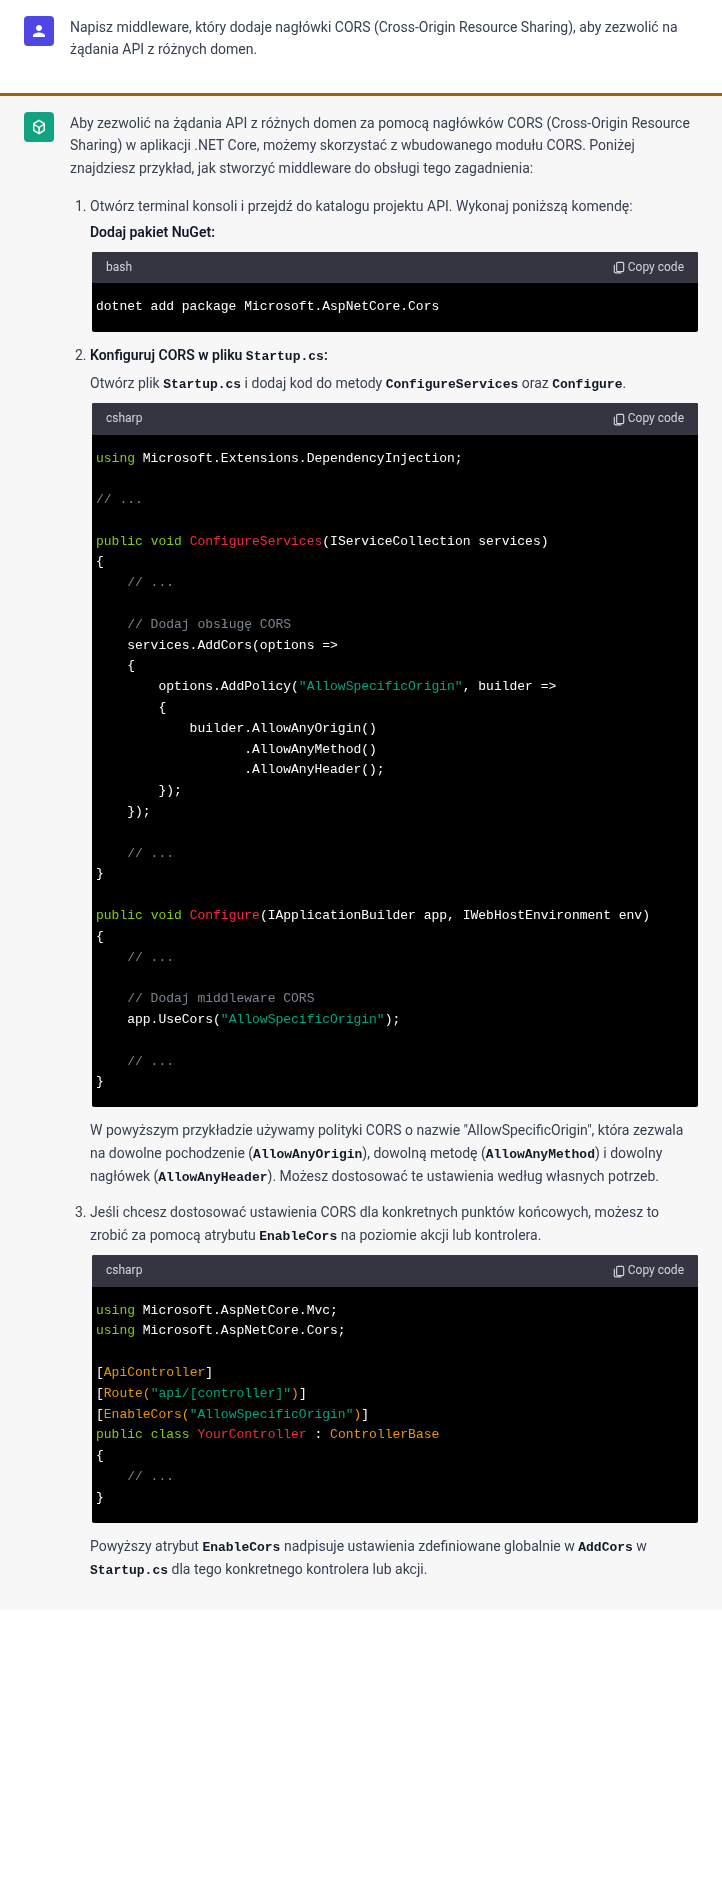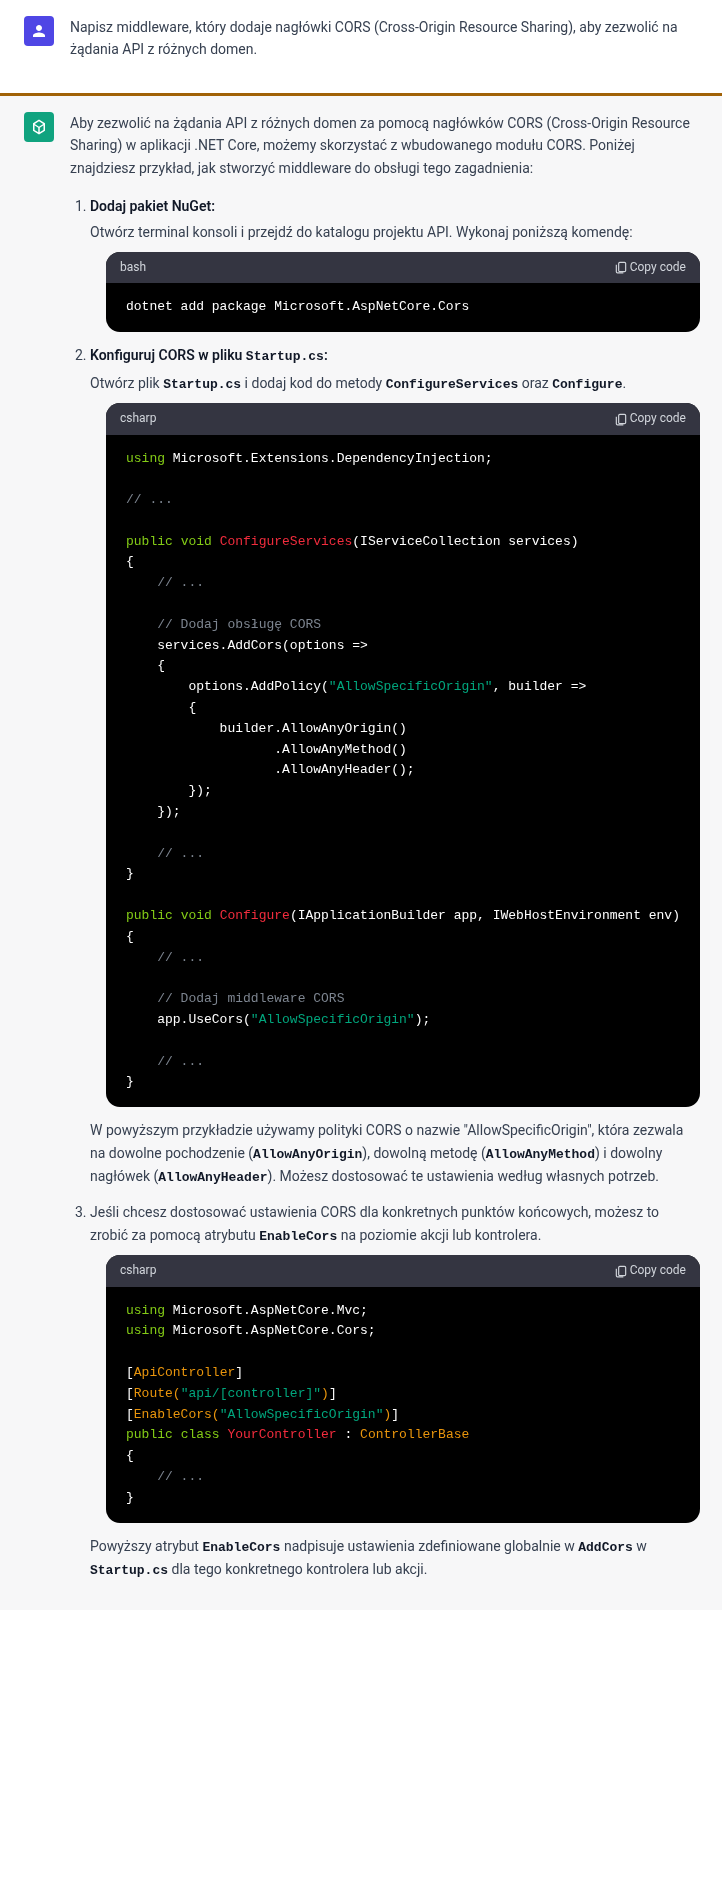--- a/index.html
+++ b/index.html
@@ -11,25 +11,25 @@
 .avatar-user { background: #4f46e5; }
 .avatar-assistant { background: #10a37f; }
 .avatar svg { width: 18px; height: 18px; fill: #fff; }
 .content { flex: 1; font-size: 14px; line-height: 1.6; color: #374151; }
 .content p { margin-bottom: 16px; }
 .content ol { list-style: decimal; padding-left: 20px; }
 .content ol > li { margin-bottom: 12px; }
 .content ol > li > p { margin-bottom: 4px; }
 strong { font-weight: 600; color: #111827; }
 code.inline { font-family: "Courier New", Consolas, monospace; font-weight: 600; font-size: 13px; color: #111827; }
-.code-block { background: #000; border-radius: 14px; overflow: hidden; margin: 8px 0 12px 16px; }
+.code-block { background: #000; border-radius: 2px; overflow: hidden; margin: 8px 0 12px 2px; }
 .code-header { background: #343541; display: flex; justify-content: space-between; align-items: center; padding: 6px 14px; font-size: 12px; color: #d1d5db; }
 .copy-btn { display: flex; align-items: center; gap: 2px; color: #d1d5db; font-size: 12px; cursor: pointer; }
 .copy-btn svg { width: 14px; height: 14px; fill: none; stroke: #d1d5db; stroke-width: 2; }
-.code-body { padding: 14px 20px; font-family: "Courier New", Consolas, monospace; font-size: 13px; line-height: 1.6; color: #fff; white-space: pre; overflow-x: auto; }
+.code-body { padding: 14px 4px; font-family: "Courier New", Consolas, monospace; font-size: 13px; line-height: 1.6; color: #fff; white-space: pre; overflow-x: auto; }
 .tok-kw { color: #84cc16; }
 .tok-method { color: #f22c3d; }
 .tok-str { color: #00a67d; }
 .tok-com { color: #7d8590; }
 .tok-cls { color: #e9950c; }
 .tok-attr { color: #e9950c; }
 </style>
 </head>
 <body>
 
@@ -49,22 +49,22 @@
     <svg viewBox="0 0 24 24">
         <path d="M12 2L4 7v10l8 5 8-5V7l-8-5zm0 2.3L17.7 8 12 11.7 6.3 8 12 4.3zM6 9.8l5 3.1v6.2l-5-3.1V9.8zm7 9.3v-6.2l5-3.1v6.2l-5 3.1z"></path>
       </svg>
   </div>
   <div class="content">
     <p>Aby zezwolić na żądania API z różnych domen za pomocą nagłówków CORS (Cross-Origin Resource Sharing) w aplikacji .NET Core, możemy skorzystać z wbudowanego modułu CORS. Poniżej znajdziesz przykład, jak stworzyć middleware do obsługi tego zagadnienia:</p>
 
     <ol>
 
       <li>
+        <p>Otwórz terminal konsoli i przejdź do katalogu projektu API. Wykonaj poniższą komendę:</p>
         <p><strong>Dodaj pakiet NuGet:</strong></p>
-        <p>Otwórz terminal konsoli i przejdź do katalogu projektu API. Wykonaj poniższą komendę:</p>
         <div class="code-block">
           <div class="code-header">
             <span>bash</span>
             <span class="copy-btn">
               <svg viewBox="0 0 24 24">
                   <rect x="8" y="4" width="12" height="16" rx="2"></rect>
                   <path d="M4 8v12a2 2 0 0 0 2 2h10"></path>
                 </svg>
               <span>Copy code</span>
             </span>

